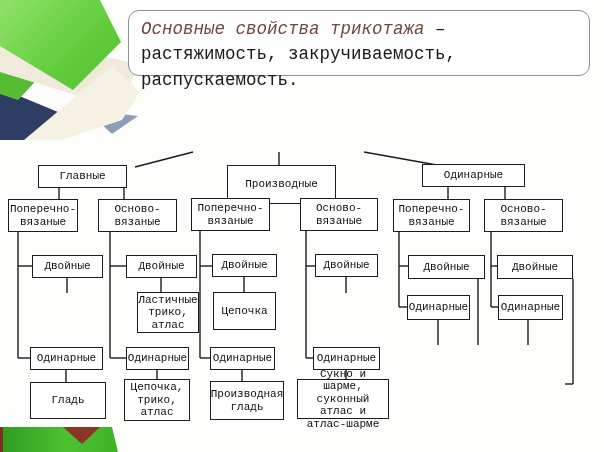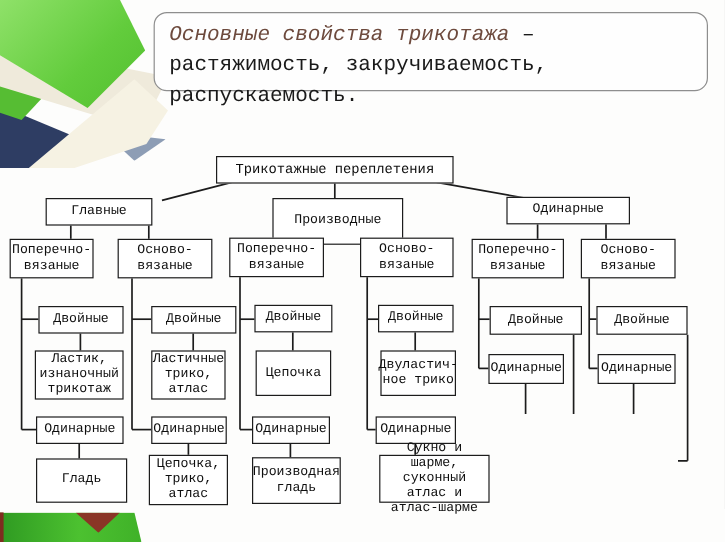--- a/index.html
+++ b/index.html
@@ -129,50 +129,47 @@
       <line x1="438" y1="319" x2="438" y2="345"></line>
       <line x1="478" y1="279" x2="478" y2="345"></line>
       <line x1="491" y1="231" x2="491" y2="307"></line>
       <line x1="491" y1="266" x2="498" y2="266"></line>
       <line x1="491" y1="307" x2="499" y2="307"></line>
       <line x1="528" y1="319" x2="528" y2="345"></line>
       <line x1="573" y1="279" x2="573" y2="384"></line>
       <line x1="573" y1="384" x2="565" y2="384"></line>
     </svg>
 
-  <div class="node root" style="left:180px;top:130px;width:198px;height:23px">Трикотажные переплетения</div>
 
   <div class="node" style="left:38px;top:165px;width:89px;height:23px">Главные</div>
   <div class="node" style="left:227px;top:165px;width:109px;height:39px">Производные</div>
   <div class="node" style="left:422px;top:164px;width:103px;height:23px">Одинарные</div>
 
   <div class="node" style="left:8px;top:199px;width:70px;height:33px">Поперечно-вязаные</div>
   <div class="node" style="left:98px;top:199px;width:79px;height:33px">Осново-вязаные</div>
   <div class="node" style="left:191px;top:198px;width:79px;height:33px">Поперечно-вязаные</div>
   <div class="node" style="left:300px;top:198px;width:78px;height:33px">Осново-вязаные</div>
   <div class="node" style="left:393px;top:199px;width:77px;height:33px">Поперечно-вязаные</div>
   <div class="node" style="left:484px;top:199px;width:79px;height:33px">Осново-вязаные</div>
 
   <div class="node" style="left:32px;top:255px;width:71px;height:23px">Двойные</div>
   <div class="node" style="left:126px;top:255px;width:71px;height:23px">Двойные</div>
   <div class="node" style="left:212px;top:254px;width:65px;height:23px">Двойные</div>
   <div class="node" style="left:315px;top:254px;width:63px;height:23px">Двойные</div>
   <div class="node" style="left:408px;top:255px;width:77px;height:24px">Двойные</div>
   <div class="node" style="left:497px;top:255px;width:76px;height:24px">Двойные</div>
 
-  <div class="node" style="left:29px;top:292px;width:74px;height:41px">Ластик, изнаночный трикотаж</div>
-  <div class="node" style="left:126px;top:292px;width:62px;height:41px">Ластичные трико, атлас</div>
+  <div class="node" style="left:137px;top:292px;width:62px;height:41px">Ластичные трико, атлас</div>
   <div class="node" style="left:213px;top:292px;width:63px;height:38px">Цепочка</div>
-  <div class="node" style="left:317px;top:292px;width:63px;height:38px">Двуластич-ное трико</div>
 
   <div class="node" style="left:30px;top:347px;width:73px;height:23px">Одинарные</div>
   <div class="node" style="left:126px;top:347px;width:63px;height:23px">Одинарные</div>
   <div class="node" style="left:210px;top:347px;width:65px;height:23px">Одинарные</div>
   <div class="node" style="left:313px;top:347px;width:67px;height:23px">Одинарные</div>
   <div class="node" style="left:407px;top:295px;width:63px;height:25px">Одинарные</div>
   <div class="node" style="left:498px;top:295px;width:65px;height:25px">Одинарные</div>
 
   <div class="node" style="left:30px;top:382px;width:76px;height:37px">Гладь</div>
   <div class="node" style="left:210px;top:381px;width:74px;height:39px">Производная гладь</div>
   <div class="node" style="left:124px;top:379px;width:66px;height:42px">Цепочка, трико, атлас</div>
-  <div class="node" style="left:316px;top:379px;width:92px;height:40px">Сукно и шарме, суконный атлас и атлас-шарме</div>
+  <div class="node" style="left:297px;top:379px;width:92px;height:40px">Сукно и шарме, суконный атлас и атлас-шарме</div>
 
 </div>
 
 </body></html>

